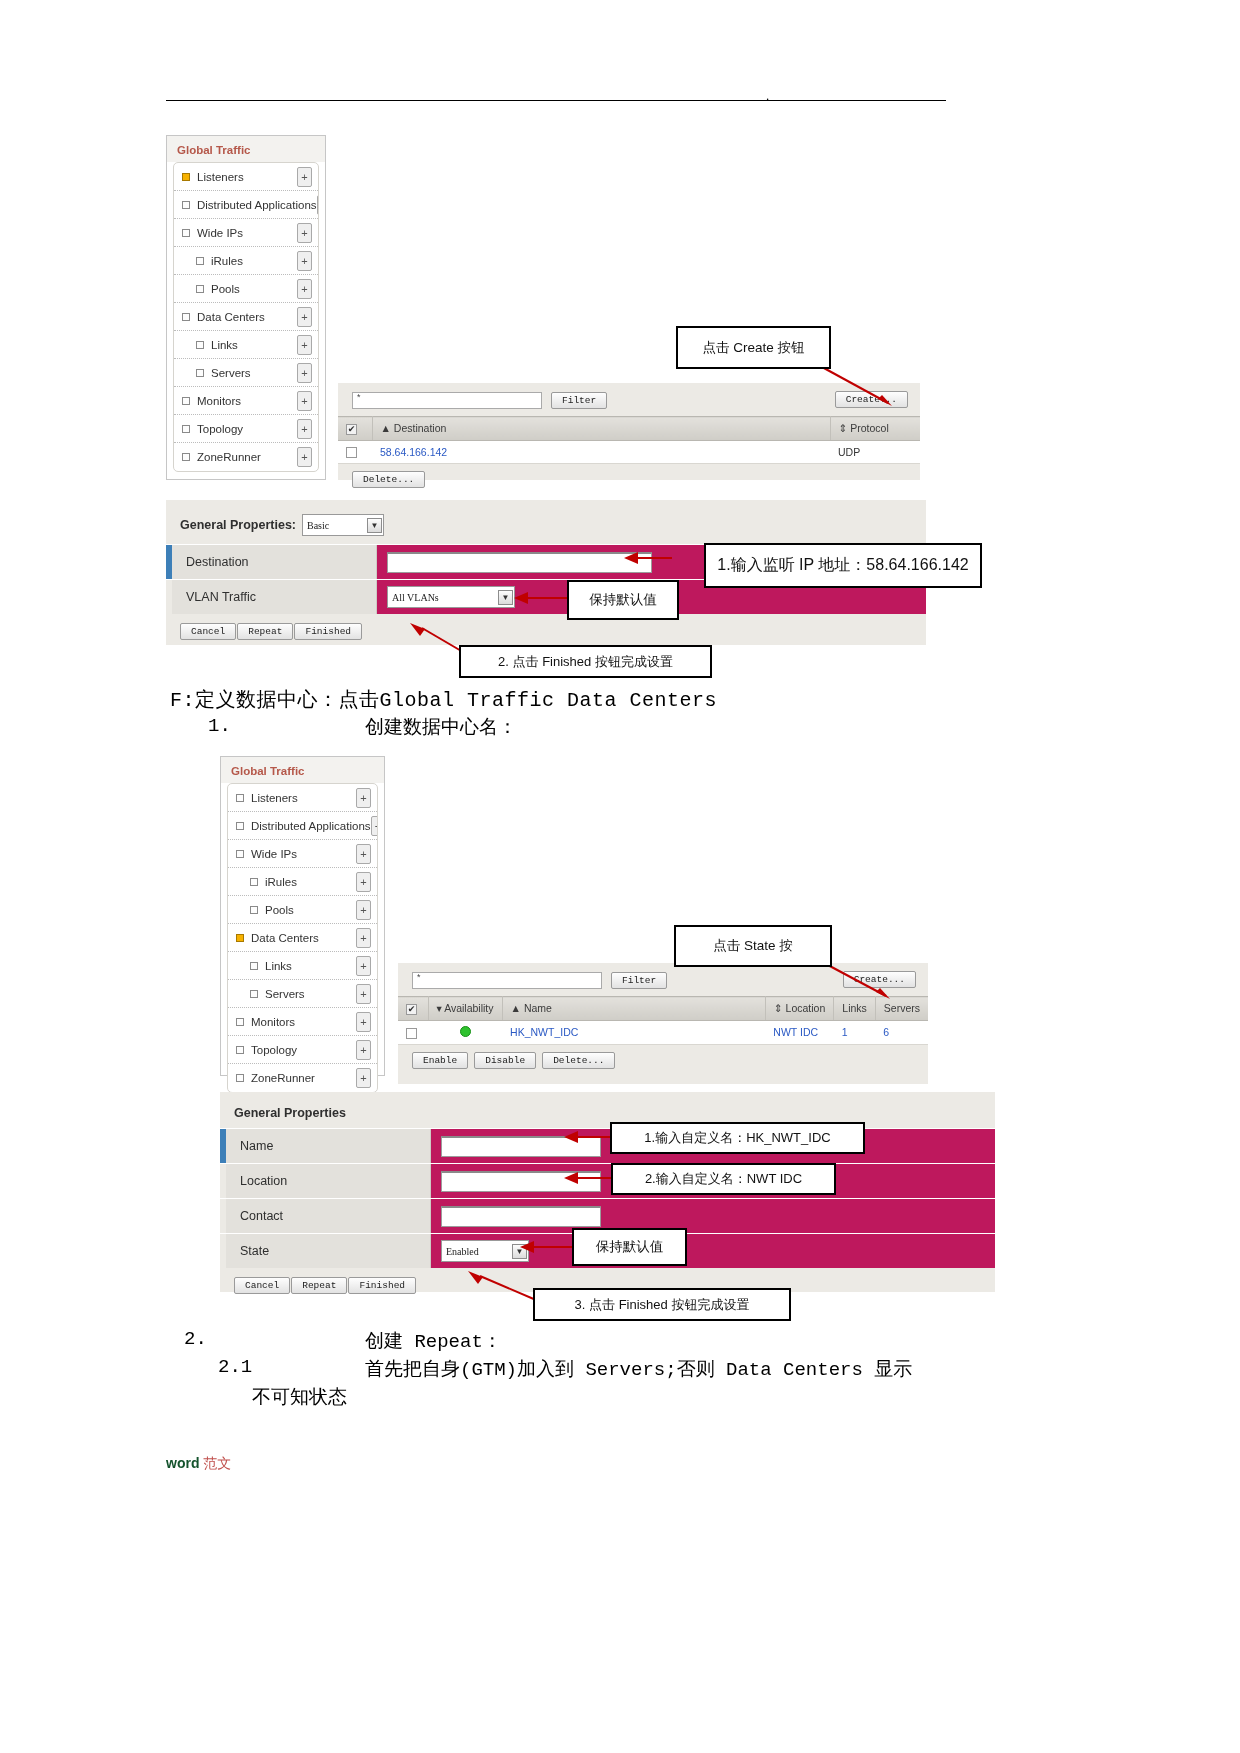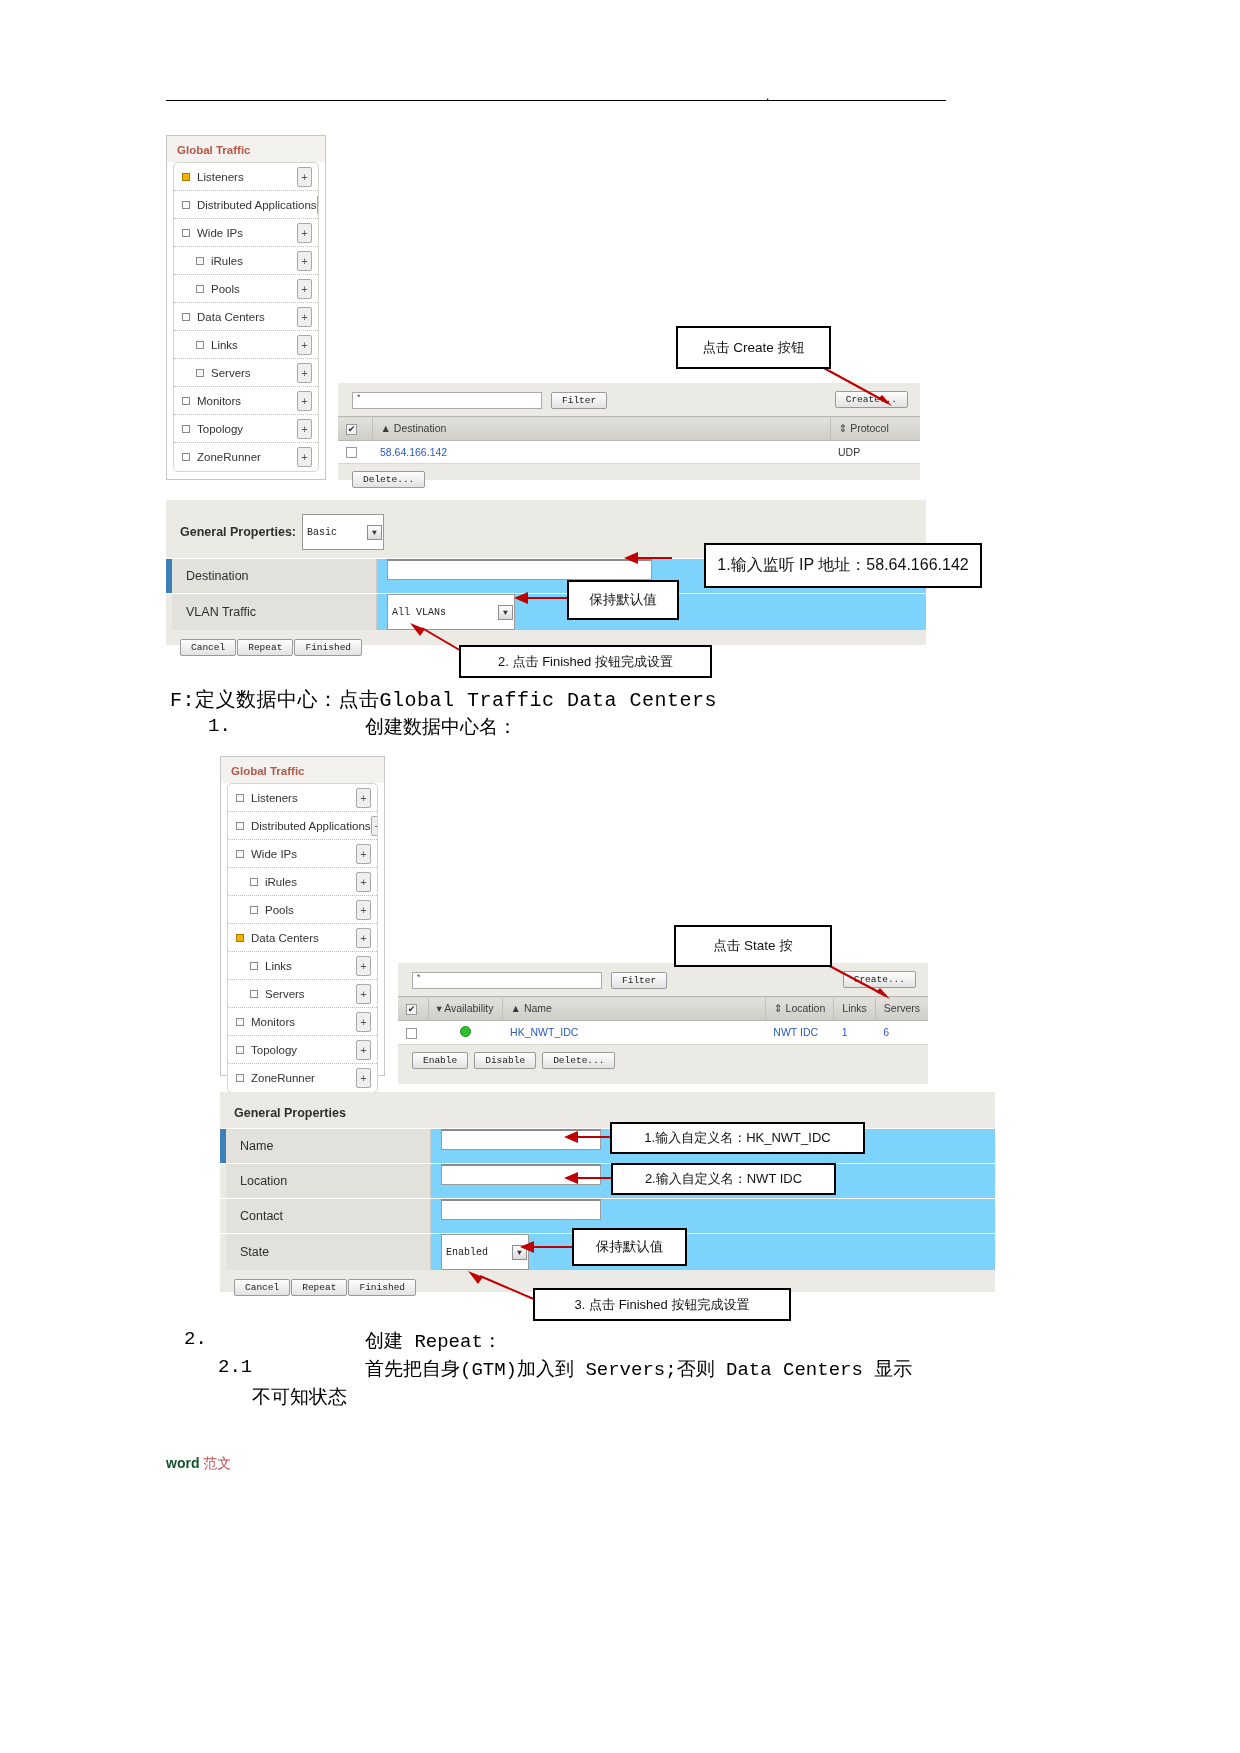--- a/index.html
+++ b/index.html
@@ -66,35 +66,35 @@
   .dot-green { width:11px; height:11px; border-radius:50%; background:#2fc22f;
                border:1px solid #169016; display:inline-block; }
   .bottombtns { padding:7px 0 9px 14px; display:flex; gap:6px; }
 
   
   .form { position:absolute; background:#eceae5; }
   .form-head { font-family:"Liberation Sans", sans-serif; font-weight:bold;
                font-size:12.5px; color:#2f2f2f; padding:14px 0 8px 14px;
                display:flex; align-items:center; gap:6px; }
   .selbox { display:inline-flex; align-items:center; background:#fff;
-            border:1px solid #999; height:36px; padding:0 0 0 4px;
-            font-family:Liberation Mono, monospace; font-size:10px; color:#222;
+            border:1px solid #999; height:22px; padding:0 0 0 4px;
+            font-family:Liberation Serif, serif; font-size:10px; color:#222;
             font-weight:normal; }
   .selbox .arrow { width:15px; height:15px; margin-left:6px; margin-right:1px;
                    border:1px solid #8d8d8d; background:linear-gradient(#fdfdfd,#dcdcdc);
                    font-size:8px; text-align:center; line-height:14px; color:#333; }
   .frow { display:flex; align-items:stretch; background:#e9e7e2;
           border-top:1px solid #fff; min-height:35px; }
   .frow .bar { width:6px; background:#eceae5; flex:none; }
   .frow.first .bar { background:#3d7fb8; }
   .frow .fname { width:205px; font-family:"Liberation Sans", sans-serif;
                  font-size:12.5px; color:#2f2f2f; display:flex; align-items:center;
                  padding-left:14px; background:#e3e1dc; border-right:1px solid #cdcbc5;}
-  .frow .fval { flex:1; display:flex; align-items:flex-start; padding-left:10px;
-                background:#7dd3fc; }
+  .frow .fval { flex:1; display:flex; align-items:center; padding-left:10px;
+                background:#be185d; }
   .inp { width:160px; height:21px; background:#fff;
          border:1px solid #9c9c9c; border-top:2px solid #8a8a8a; }
   .form-btns { display:flex; gap:1px; padding:9px 0 11px 14px; }
 
   
   .callout { position:absolute; background:#fff; border:2px solid #000;
              font-family:"Liberation Sans", sans-serif; font-size:13.5px;
              color:#111; display:flex; align-items:center; justify-content:center;
              text-align:center; padding:0 8px; white-space:nowrap; z-index:20; }
   .arrow-svg { position:absolute; z-index:19; overflow:visible; }

